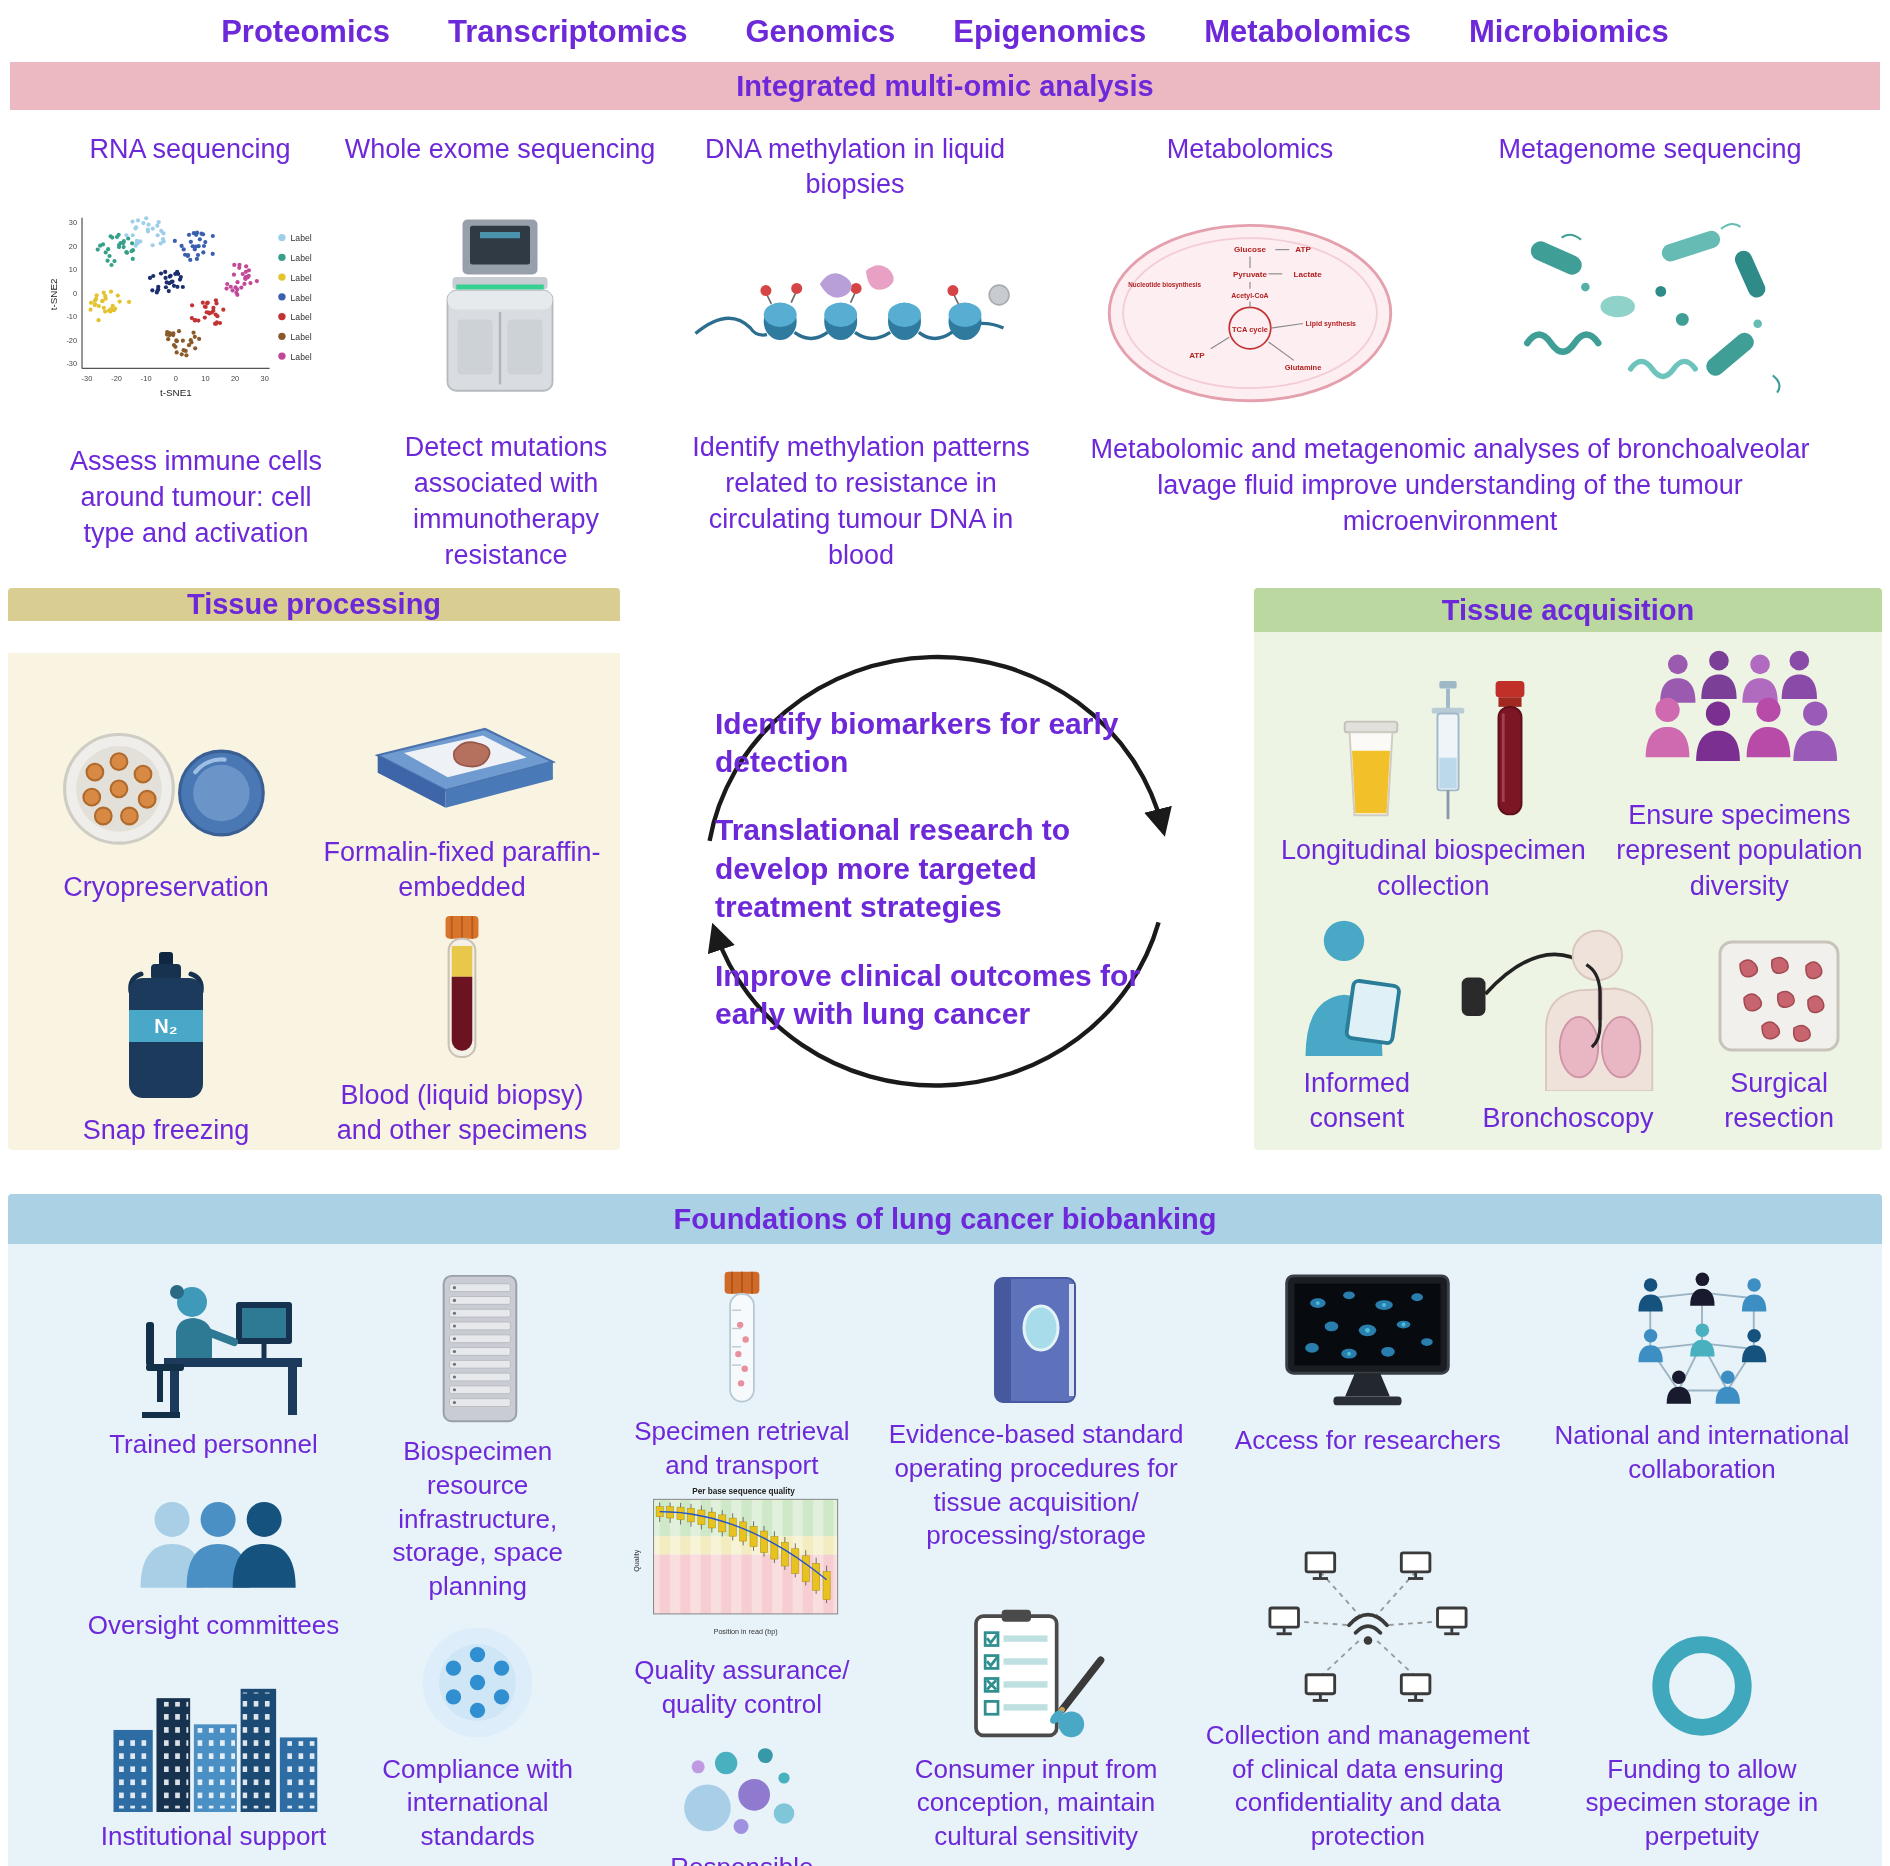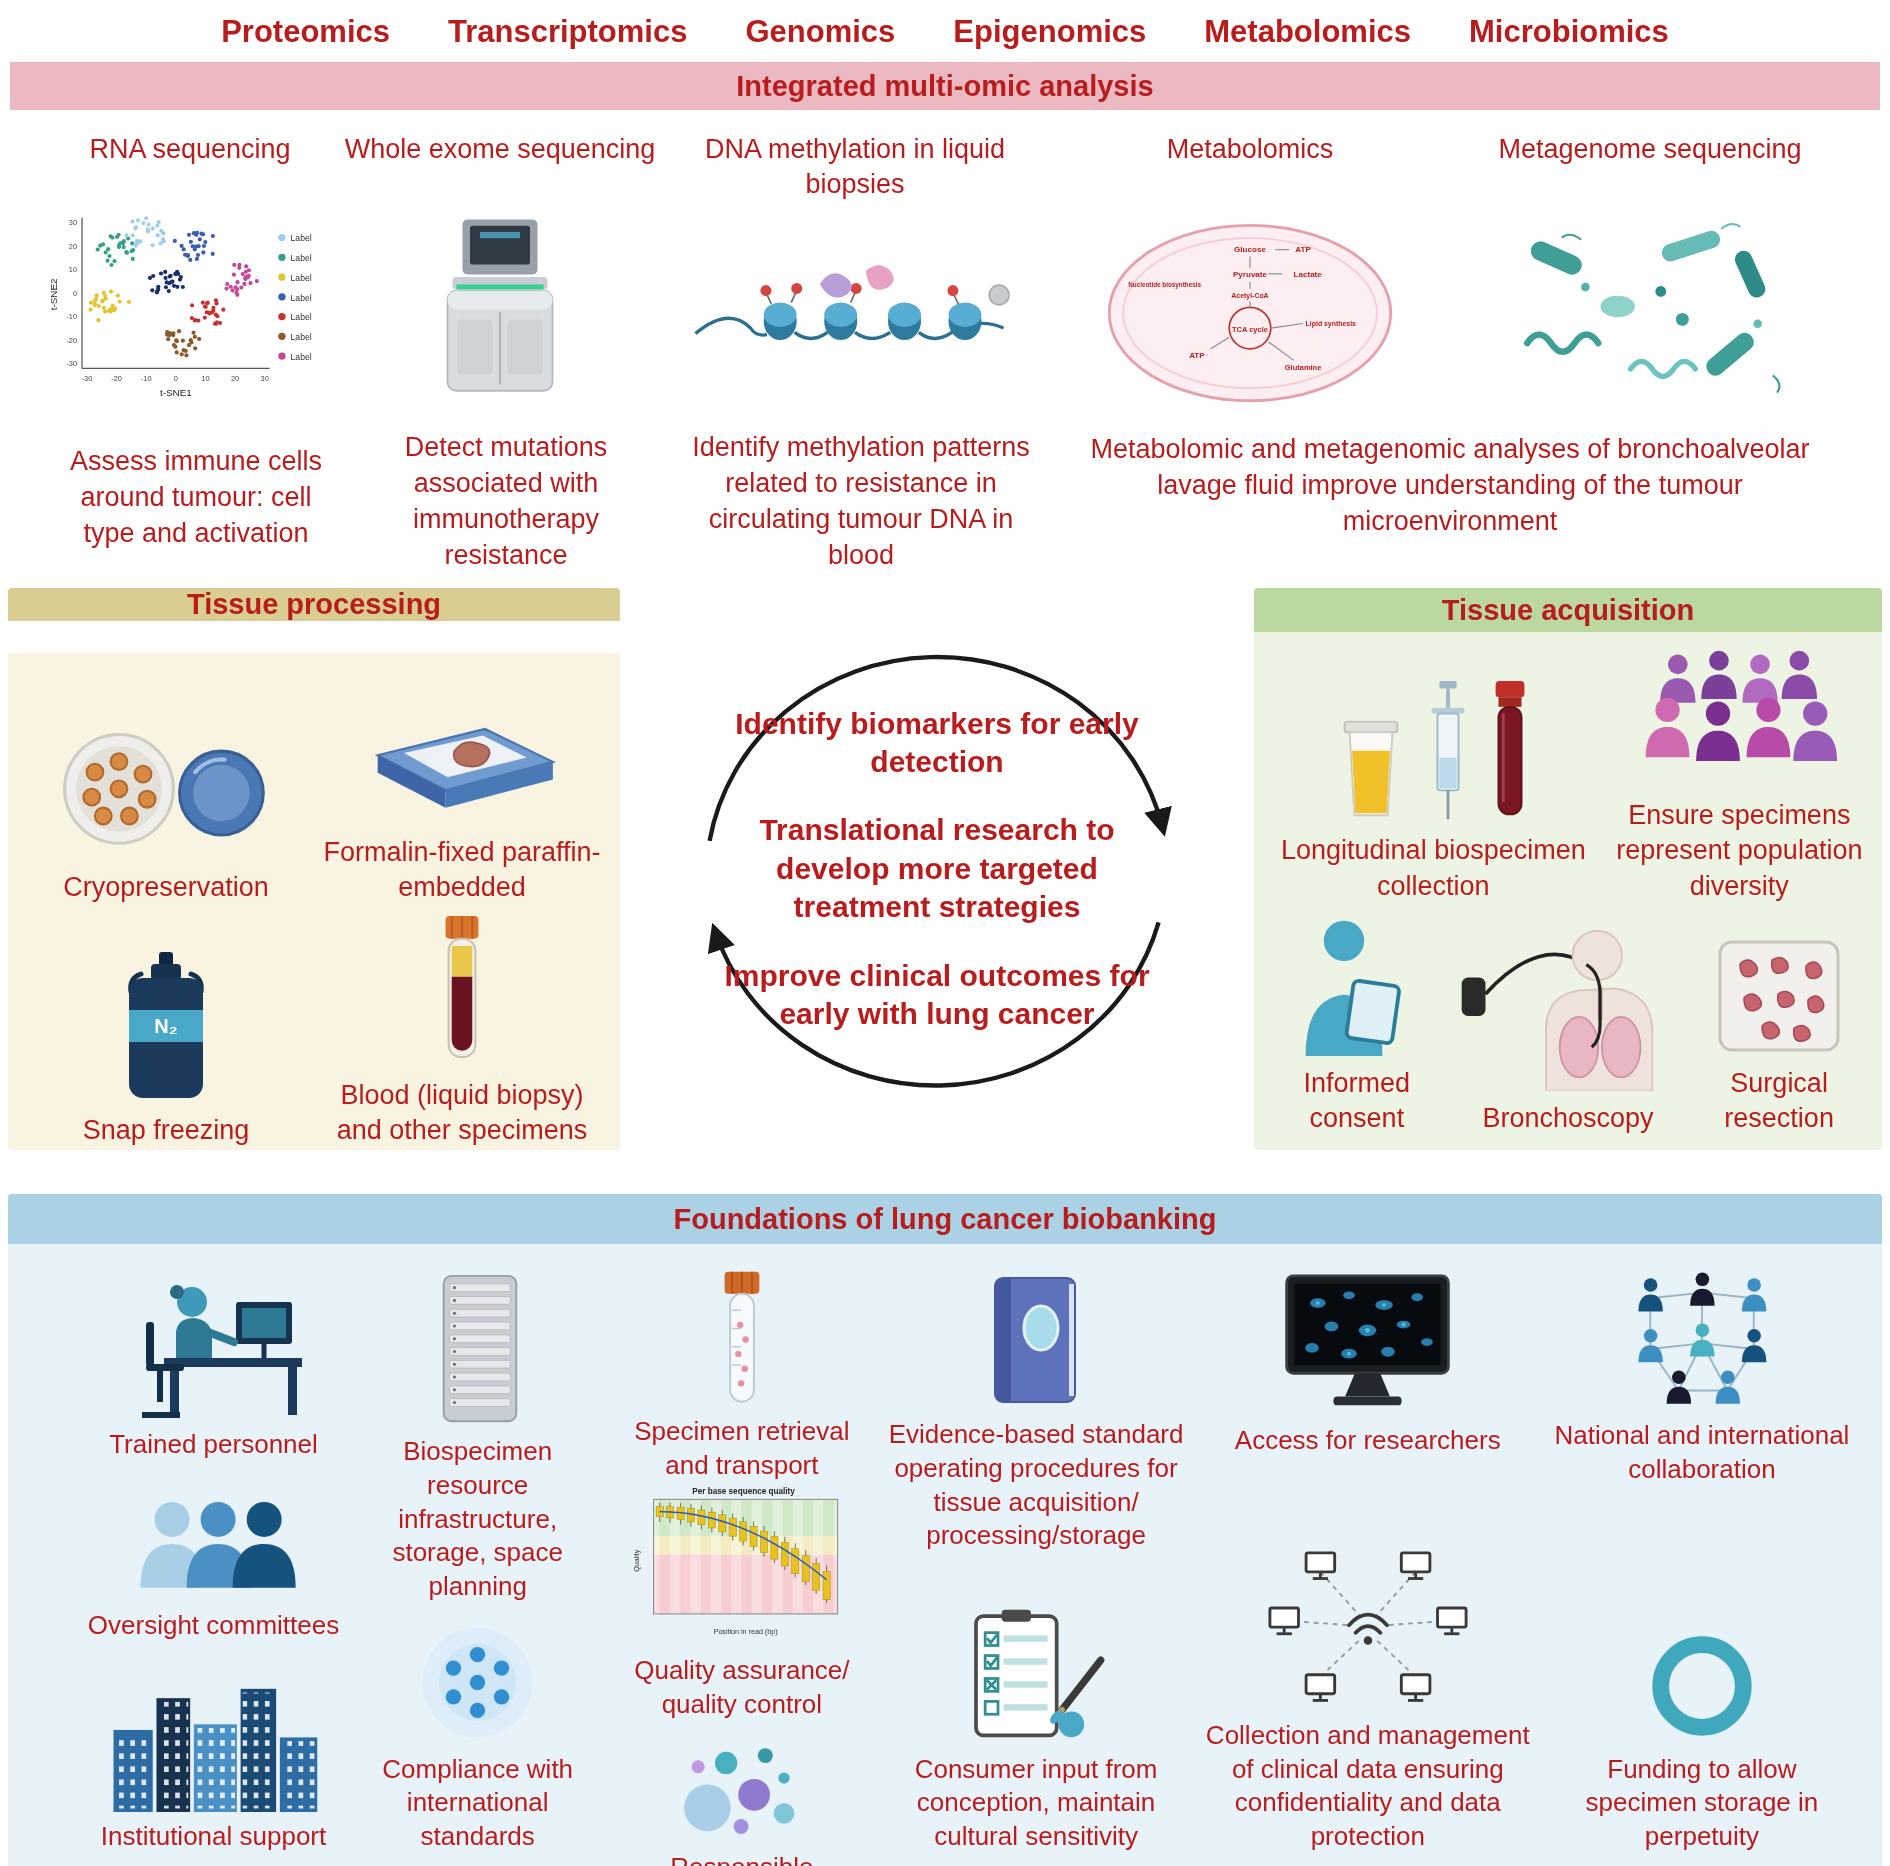--- a/index.html
+++ b/index.html
@@ -1,19 +1,19 @@
 <!DOCTYPE html>
 <html><head>
 <meta charset="utf-8">
 <style>
   * { box-sizing: border-box; margin: 0; padding: 0; }
   body { background:#ffffff; }
   .page {
     width: 1890px; height: 1866px; position: relative; overflow: hidden;
-    background:#ffffff; color:#b91c1c;
+    background:#ffffff; color:#6d28d9;
     font-family: "Liberation Sans", sans-serif;
   }
   
   .tags-row { display:flex; justify-content:center; gap:58px; padding:14px 0 12px; font-size:31px; font-weight:bold; }
   
   .banner { margin:0 10px; height:48px; background:#ecb9c3; display:flex; align-items:center; justify-content:center;
             font-size:29px; font-weight:bold; border-radius:0; }
   
   .omics-row { display:flex; justify-content:space-between; padding:16px 40px 6px; height:470px; }
   .omic-col { display:flex; flex-direction:column; align-items:center; }
@@ -28,21 +28,21 @@
   
   .middle-row { display:flex; margin:8px 8px 0; height:562px; }
   .panel { display:flex; flex-direction:column; border-radius:4px; overflow:hidden; }
   .panel-header { height:50px; display:flex; align-items:center; justify-content:center; font-size:29px; font-weight:bold; }
   .tp { width:612px;gap:32px; }
   .tp .panel-header { background:#dacd92; }
   .tp .panel-body { flex:1; background:#f8f4e1; display:grid; grid-template-columns:1fr 1fr; grid-template-rows:1fr 1fr; padding:14px 10px; }
   .cycle-wrap { width:634px; position:relative; }
   .cycle-arrows { position:absolute; left:6px; top:0; width:622px; height:560px; }
   .cycle-text { position:absolute; inset:0; display:flex; flex-direction:column; align-items:center; justify-content:center; gap:30px; padding:0 95px; }
-  .cycle-goal { font-size:30px; font-weight:bold; text-align:center; line-height:1.28; }
+  .cycle-goal { font-size:30px; font-weight:bold; text-align:left; line-height:1.28; }
   .ta { width:628px; }
   .ta .panel-header { background:#bad89f; }
   .ta .panel-body { flex:1; background:#eef4e4; display:flex; flex-direction:column; padding:12px 8px 10px; }
   .ta-row1 { display:grid; grid-template-columns:56% 44%; flex:1; }
   .ta-row2 { display:grid; grid-template-columns:31% 38% 31%; flex:1; }
   .ta-cell, .tp-cell { display:flex; flex-direction:column; align-items:center; justify-content:flex-end; padding:4px; }
   .item-label { font-size:27px; line-height:1.3; text-align:center; margin-top:10px; }
   .trio { display:flex; align-items:flex-end; gap:14px; }
   
   .foundations { margin:44px 8px 0; }

